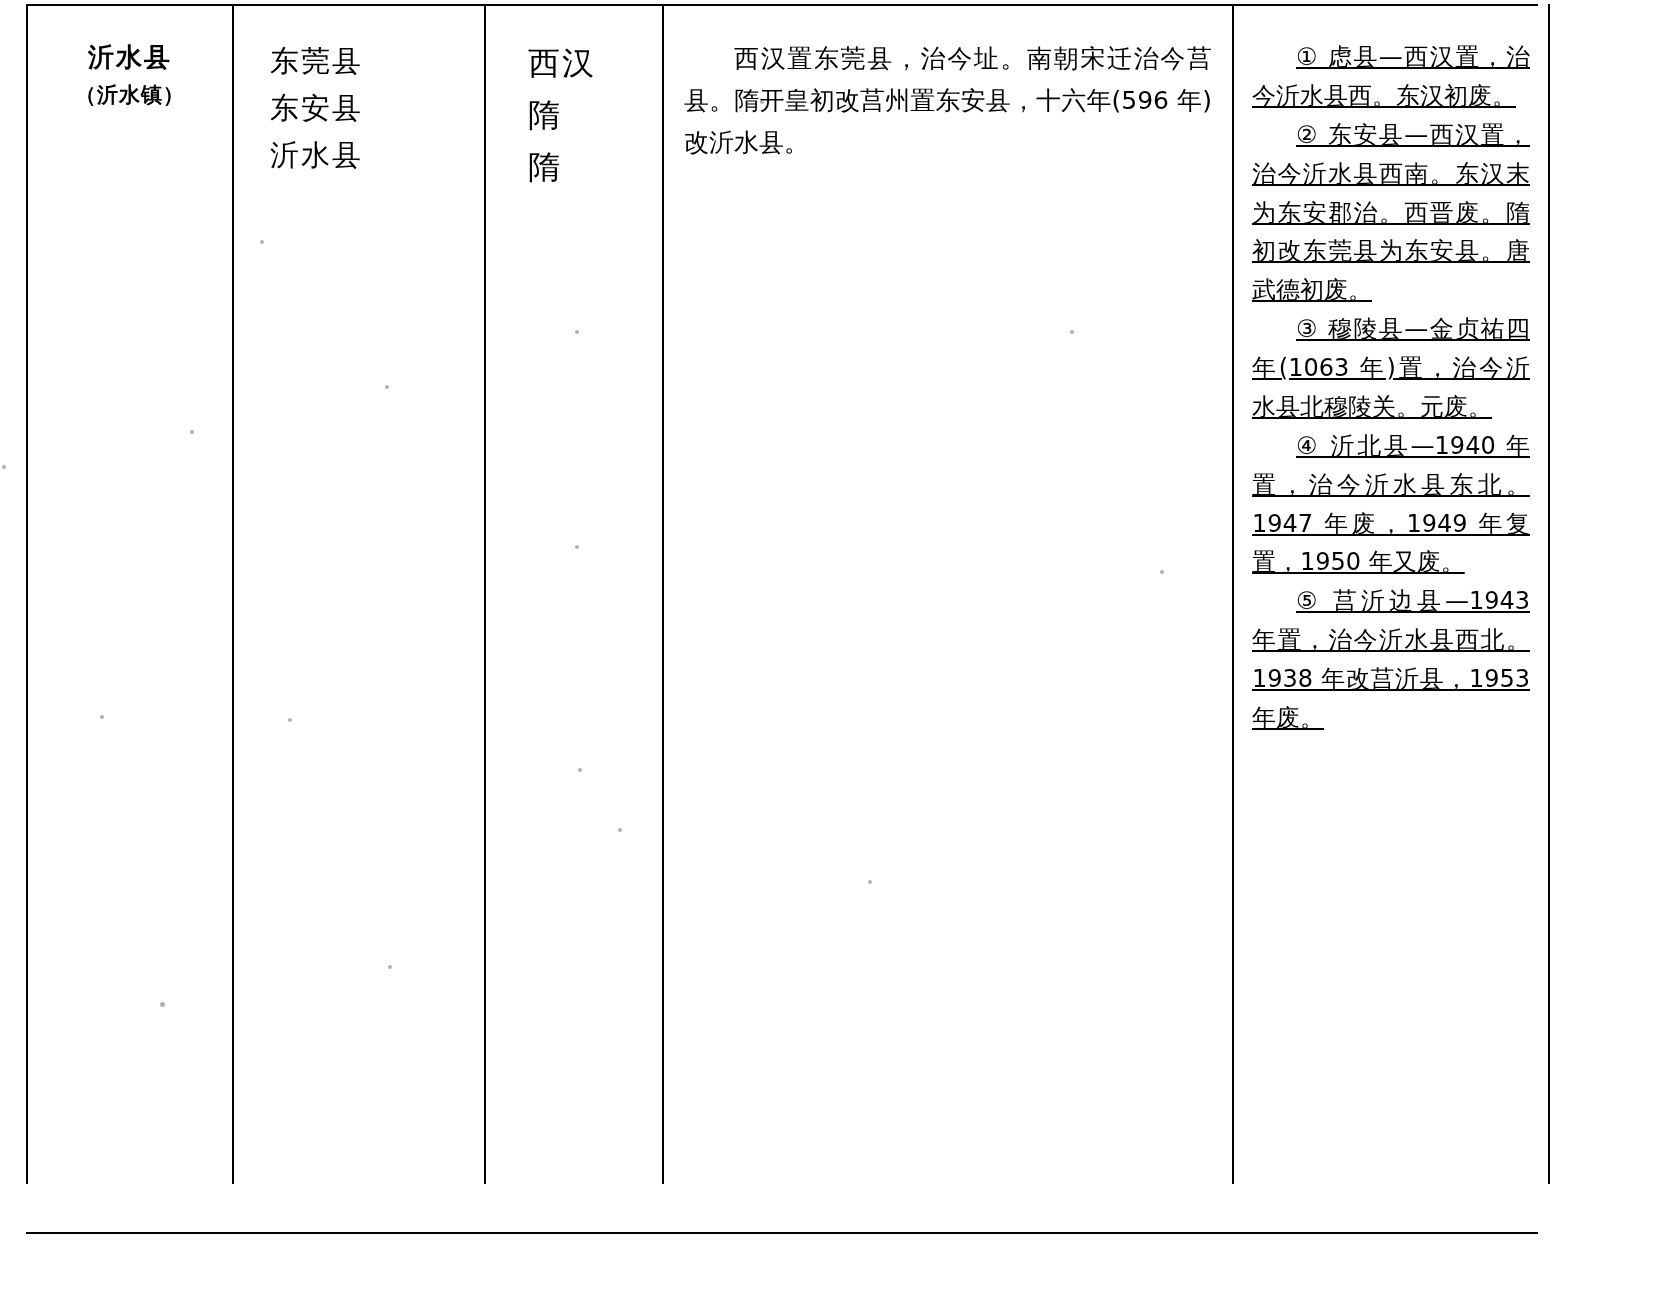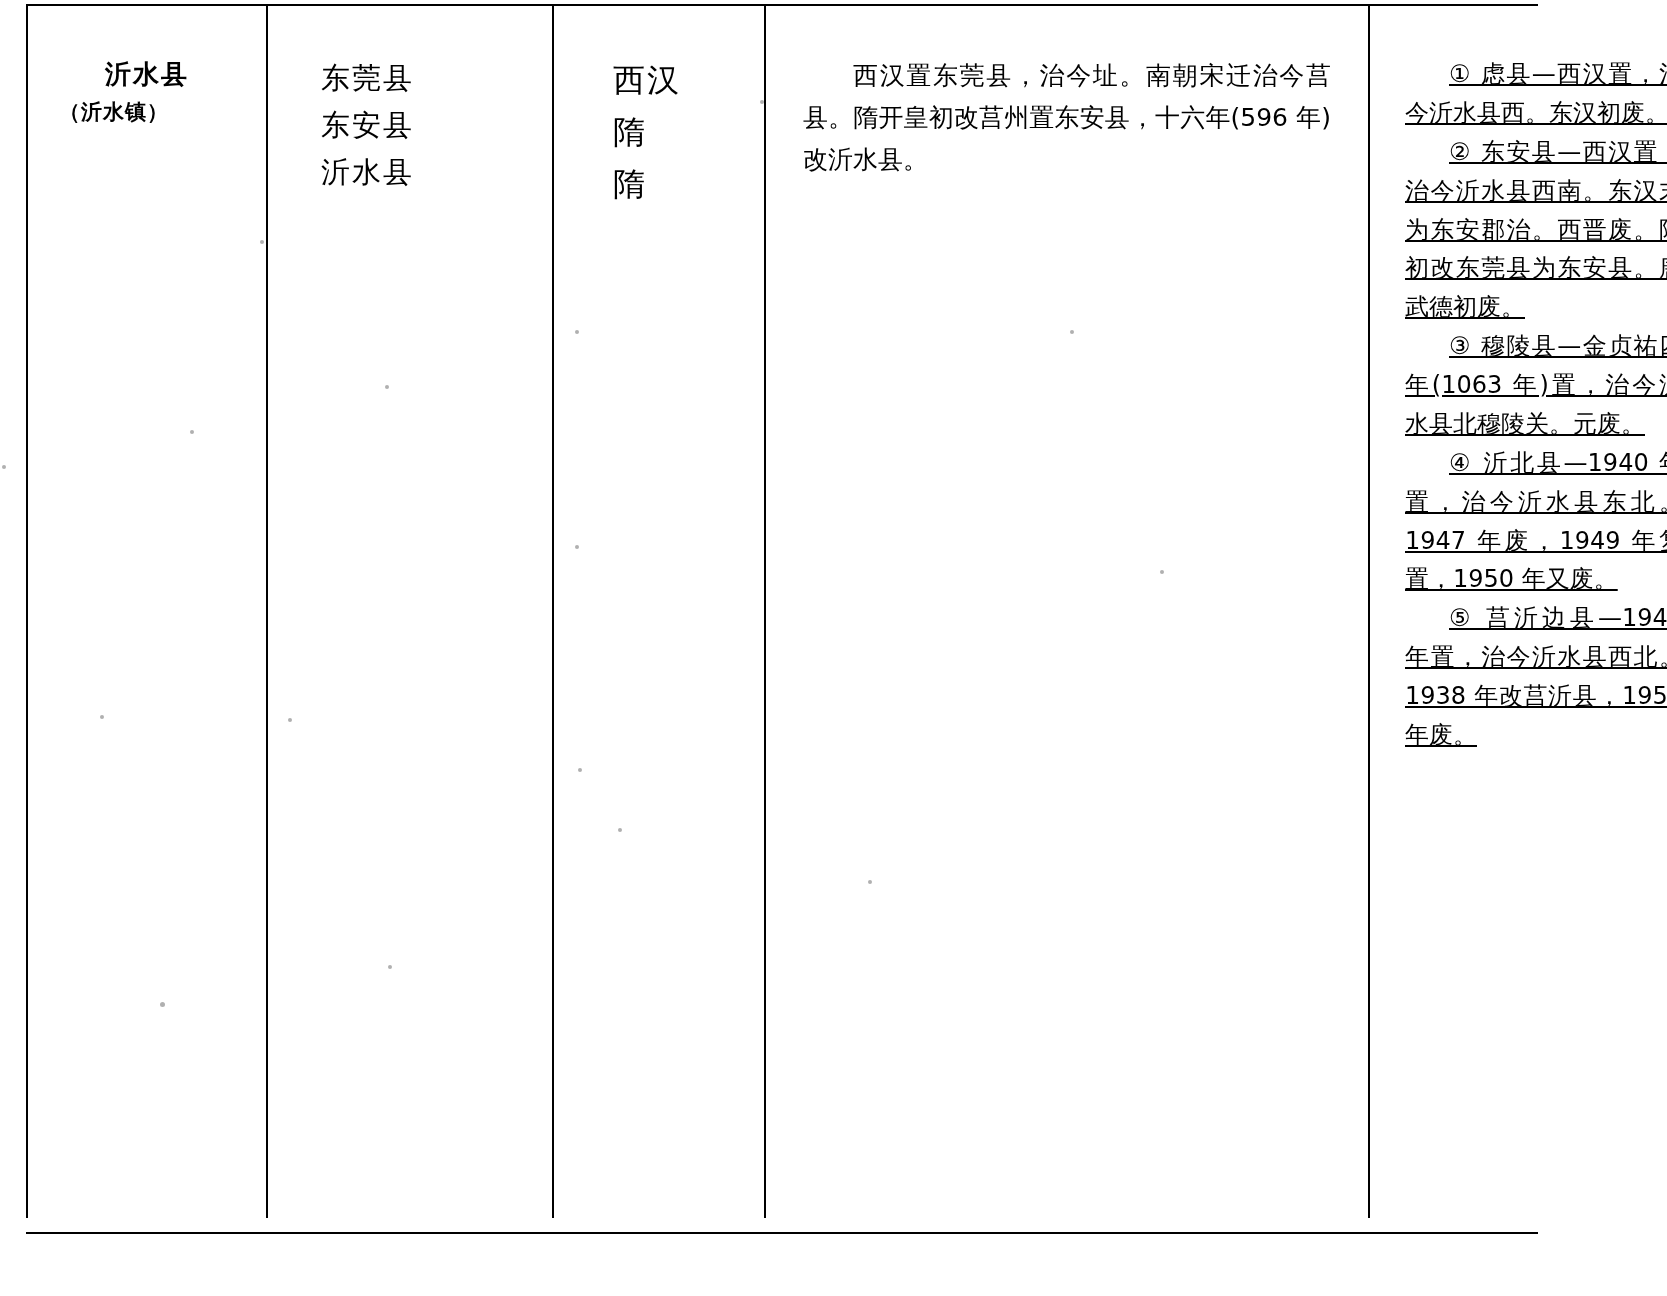--- a/index.html
+++ b/index.html
@@ -26,21 +26,21 @@
     left: 26px;
     top: 4px;
     width: 1512px;
     border-collapse: collapse;
     table-layout: fixed;
   }
   .scan-table td {
     vertical-align: top;
     border-left: 2px solid #000;
     border-right: 2px solid #000;
-    padding: 17px;
+    padding: 0;
   }
   .rule-top, .rule-bottom {
     position: absolute;
     left: 26px;
     width: 1512px;
     height: 0;
     border-top: 2px solid #000;
   }
   .rule-top { top: 4px; }
   .rule-bottom { top: 1232px; }
@@ -59,21 +59,21 @@
 
   
   .county-name {
     text-align: center;
     font-size: 26px;
     font-weight: bold;
     letter-spacing: 2px;
     line-height: 1.5;
   }
   .county-seat {
-    text-align: left;
+    text-align: center;
     font-size: 21px;
     font-weight: bold;
     letter-spacing: 1px;
     line-height: 1.6;
     margin-top: 2px;
   }
 
   
   .name-list {
     font-size: 29px;

